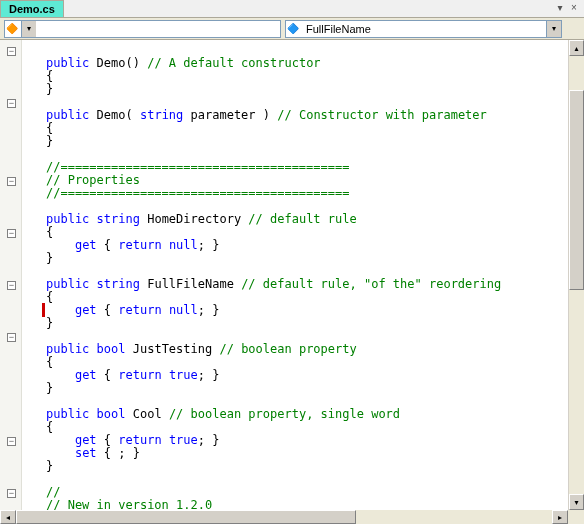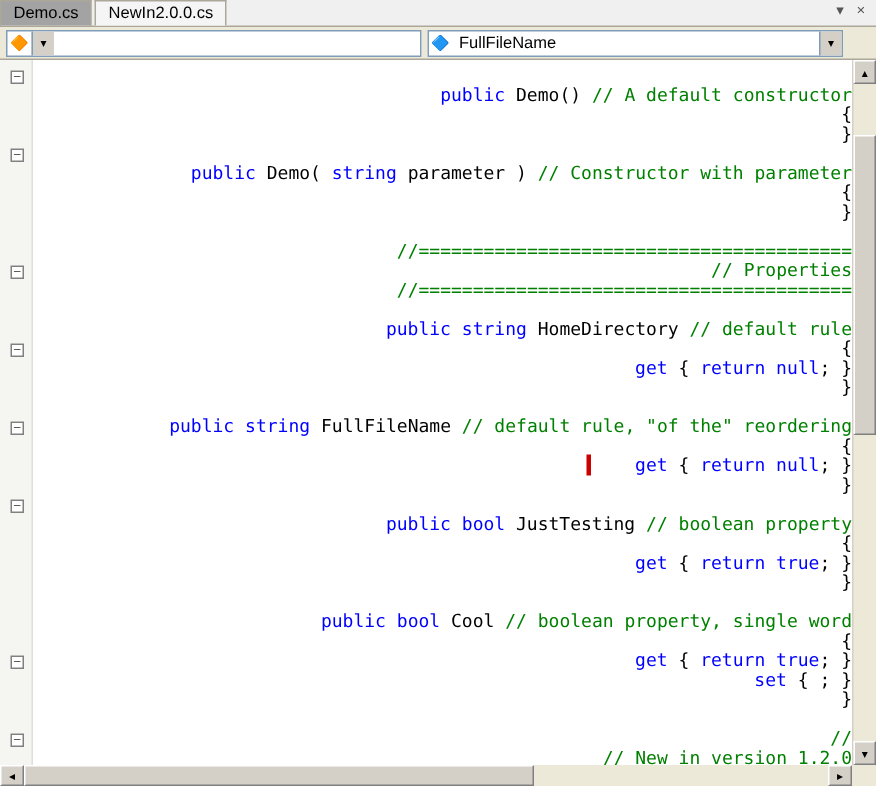--- a/index.html
+++ b/index.html
@@ -1,19 +1,19 @@
 <!DOCTYPE html>
 <html><head>
 <meta charset="utf-8">
 <style>
 * { margin: 0; padding: 0; box-sizing: border-box; }
 body { font-family: "Microsoft Sans Serif", sans-serif; font-size: 11px; background: #ece9d8; width: 584px; height: 524px; overflow: hidden; position: relative; }
 .tab-bar { height: 18px; background: #f0f0f0; border-bottom: 1px solid #aca899; display: flex; align-items: flex-end; position: relative; }
 .tab { padding: 2px 8px; border: 1px solid #aca899; border-bottom: none; margin-right: 2px; background: #f5f5f5; font-size: 11px; cursor: pointer; height: 17px; line-height: 13px; }
-.tab.active { background: #a3a3a3; font-weight: normal; margin-top: 22px; }
+.tab.active { background: #5eead4; font-weight: bold; margin-top: 22px; }
 .tab-close { position: absolute; right: 4px; top: 1px; display: flex; gap: 2px; }
 .tab-close span { width: 12px; height: 12px; display: inline-flex; align-items: center; justify-content: center; cursor: pointer; font-size: 10px; color: #555; }
 .toolbar { height: 22px; background: #ece9d8; border-bottom: 1px solid #aca899; display: flex; align-items: center; padding: 0 4px; gap: 4px; }
 .combo { display: flex; align-items: center; border: 1px solid #7f9db9; background: #fff; height: 18px; }
 .combo.left { width: 277px; }
 .combo.right { width: 277px; }
 .combo-icon { width: 16px; height: 16px; display: inline-flex; align-items: center; justify-content: center; font-size: 10px; }
 .combo-text { flex: 1; padding: 0 4px; font-size: 11px; white-space: nowrap; overflow: hidden; }
 .combo-arrow { width: 15px; height: 16px; background: #d4d0c8; border-left: 1px solid #7f9db9; display: flex; align-items: center; justify-content: center; font-size: 8px; cursor: pointer; }
 .editor-wrap { position: absolute; left: 0; right: 0; top: 40px; bottom: 14px; display: flex; }
@@ -24,28 +24,27 @@
 .vscroll-btn { height: 16px; background: #d4d0c8; border: 1px solid #fff; border-right-color: #808080; border-bottom-color: #808080; display: flex; align-items: center; justify-content: center; font-size: 8px; cursor: pointer; }
 .vscroll-thumb { position: absolute; top: 50px; left: 0; right: 0; height: 200px; background: #d4d0c8; border: 1px solid #fff; border-right-color: #808080; border-bottom-color: #808080; cursor: pointer; }
 .hscroll { position: absolute; left: 0; right: 0; bottom: 0; height: 14px; background: #ece9d8; display: flex; }
 .hscroll-btn { width: 16px; background: #d4d0c8; border: 1px solid #fff; border-right-color: #808080; border-bottom-color: #808080; display: flex; align-items: center; justify-content: center; font-size: 8px; cursor: pointer; }
 .hscroll-track { flex: 1; position: relative; }
 .hscroll-thumb { position: absolute; left: 0; top: 0; bottom: 0; width: 340px; background: #d4d0c8; border: 1px solid #fff; border-right-color: #808080; border-bottom-color: #808080; cursor: pointer; }
 .hscroll-corner { width: 16px; background: #ece9d8; }
 .kw { color: #0000ff; }
 .cm { color: #008000; }
 .mark { border-left: 3px solid #c00; padding-left: 1px; margin-left: -4px; }
-.ln { display: block; padding-left: 24px; height: 13px; text-align: right; }
+.ln { display: block; padding-left: 24px; height: 13px; }
 </style>
 </head>
 <body>
 
 <div class="tab-bar">
   <div class="tab active">Demo.cs</div>
-  <div class="tab">NewIn2.0.0.cs</div>
   <div class="tab-close">
     <span>▾</span>
     <span>×</span>
   </div>
 </div>
 
 <div class="toolbar">
   <div class="combo left">
     <span class="combo-icon">🔶</span>
     <span class="combo-arrow">▾</span>

